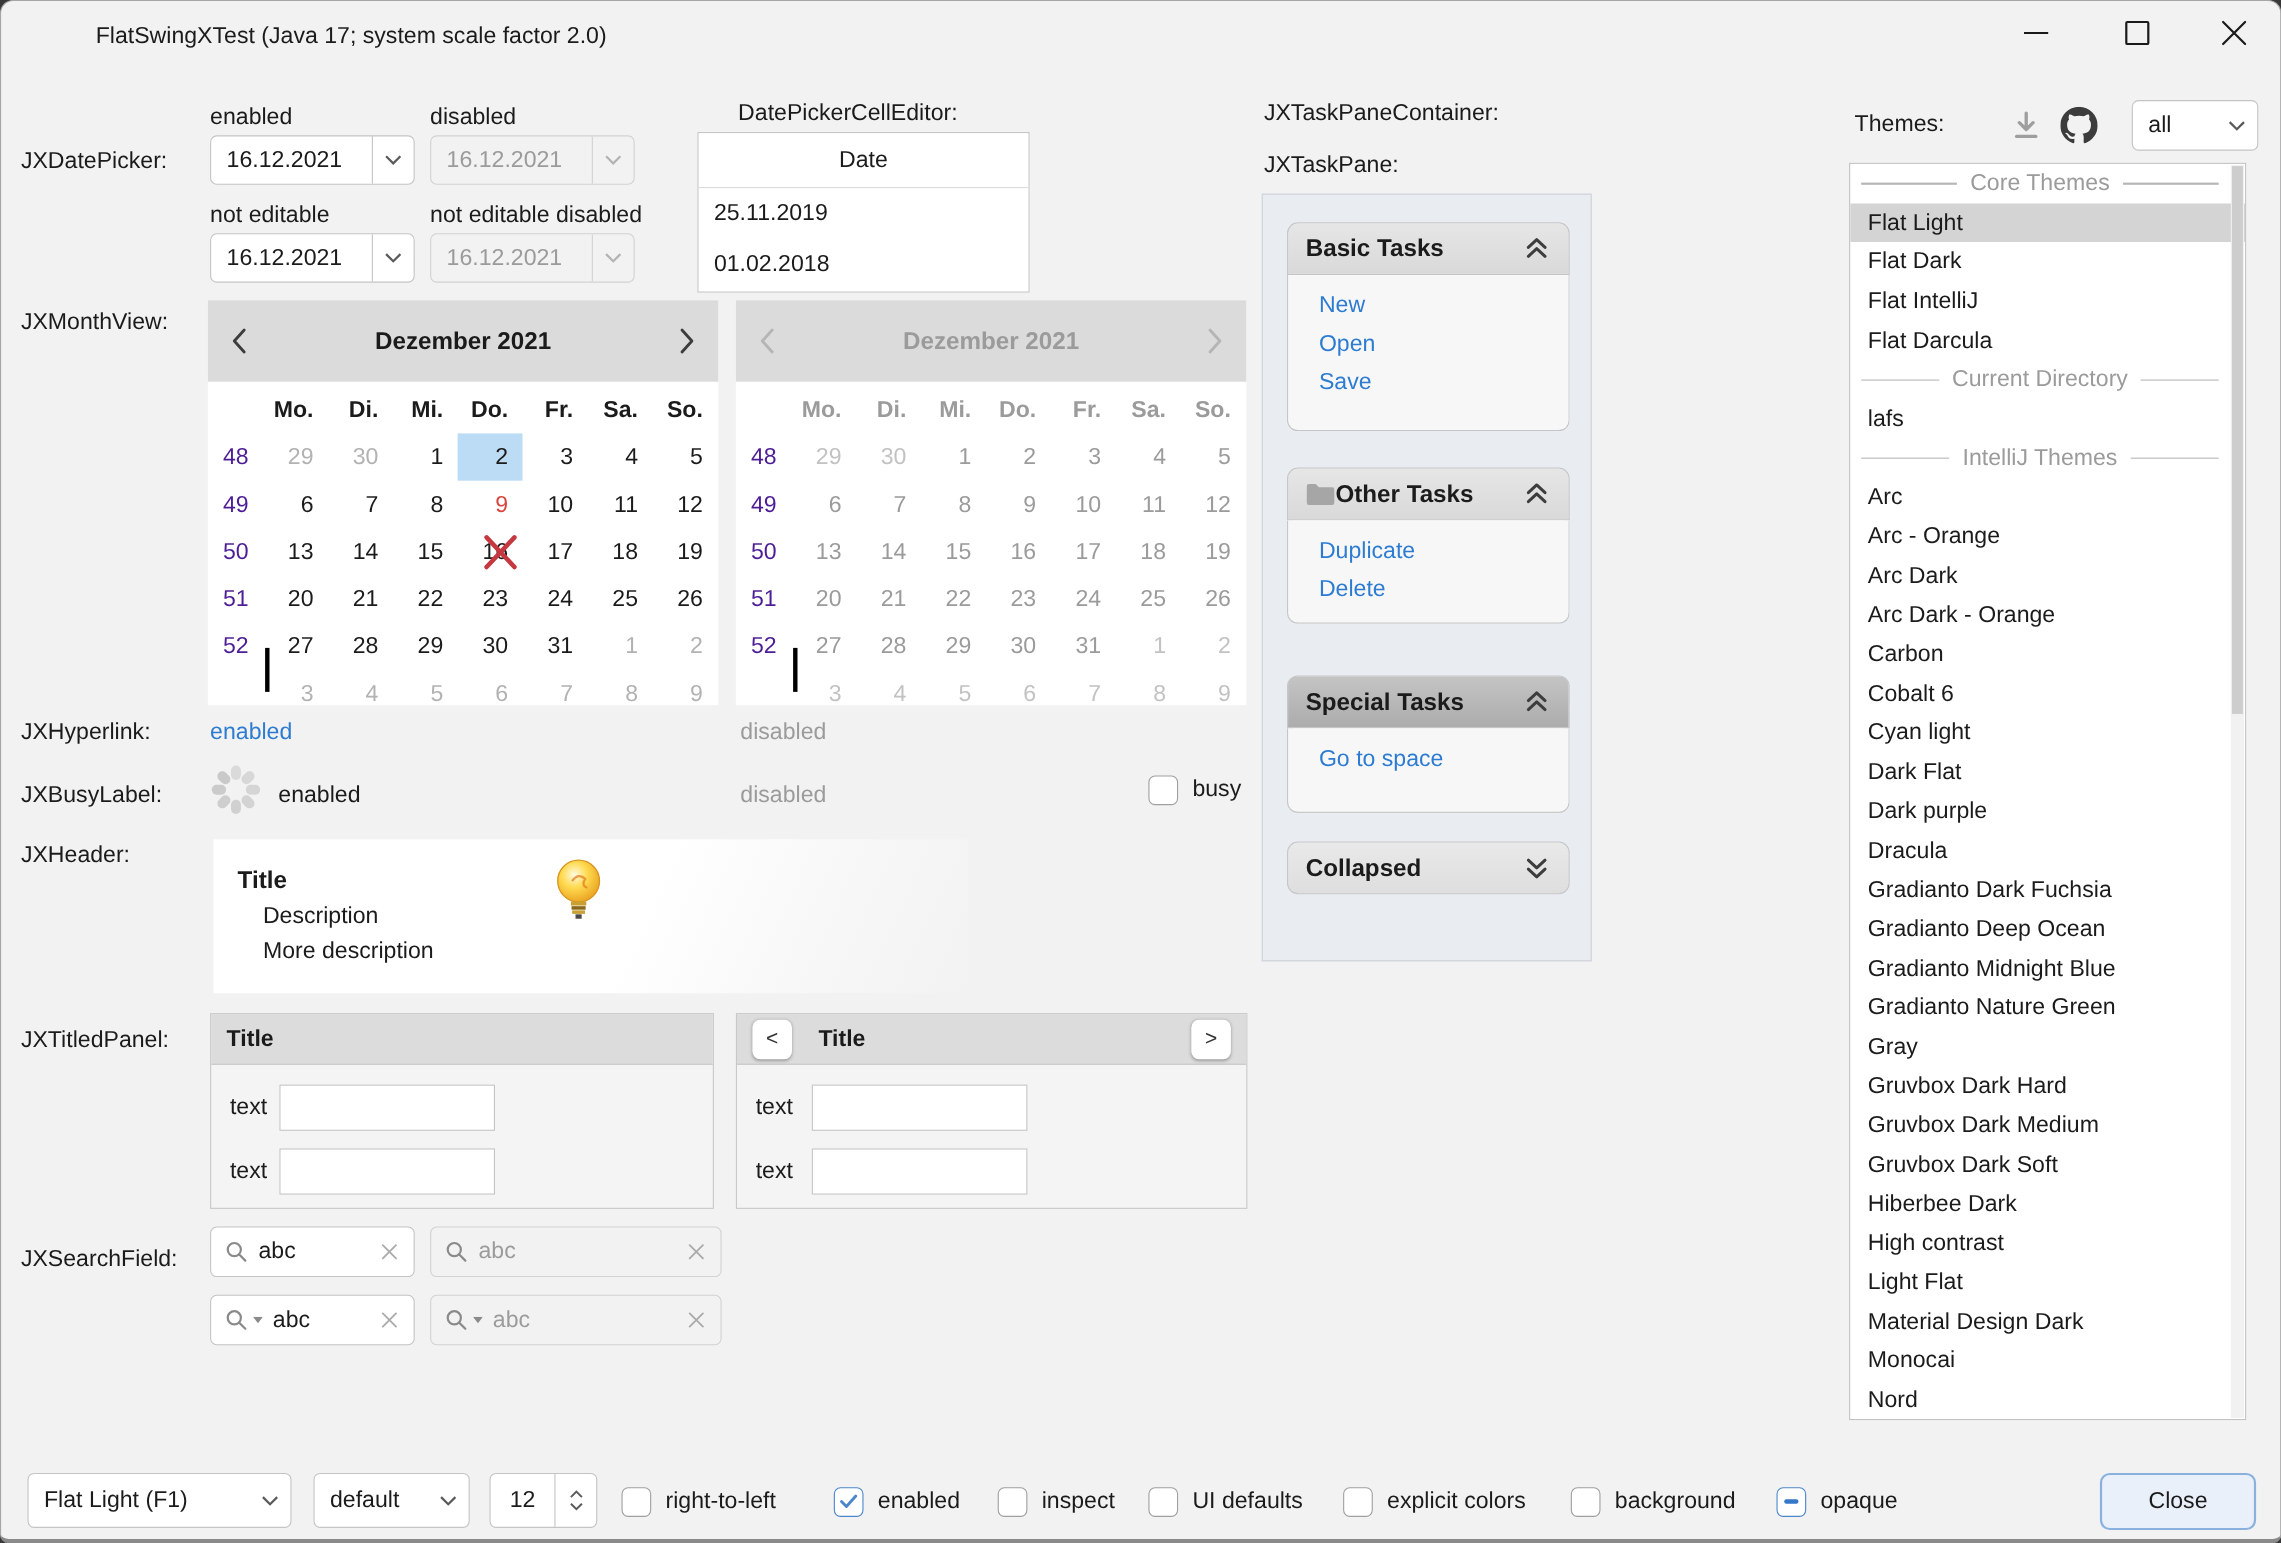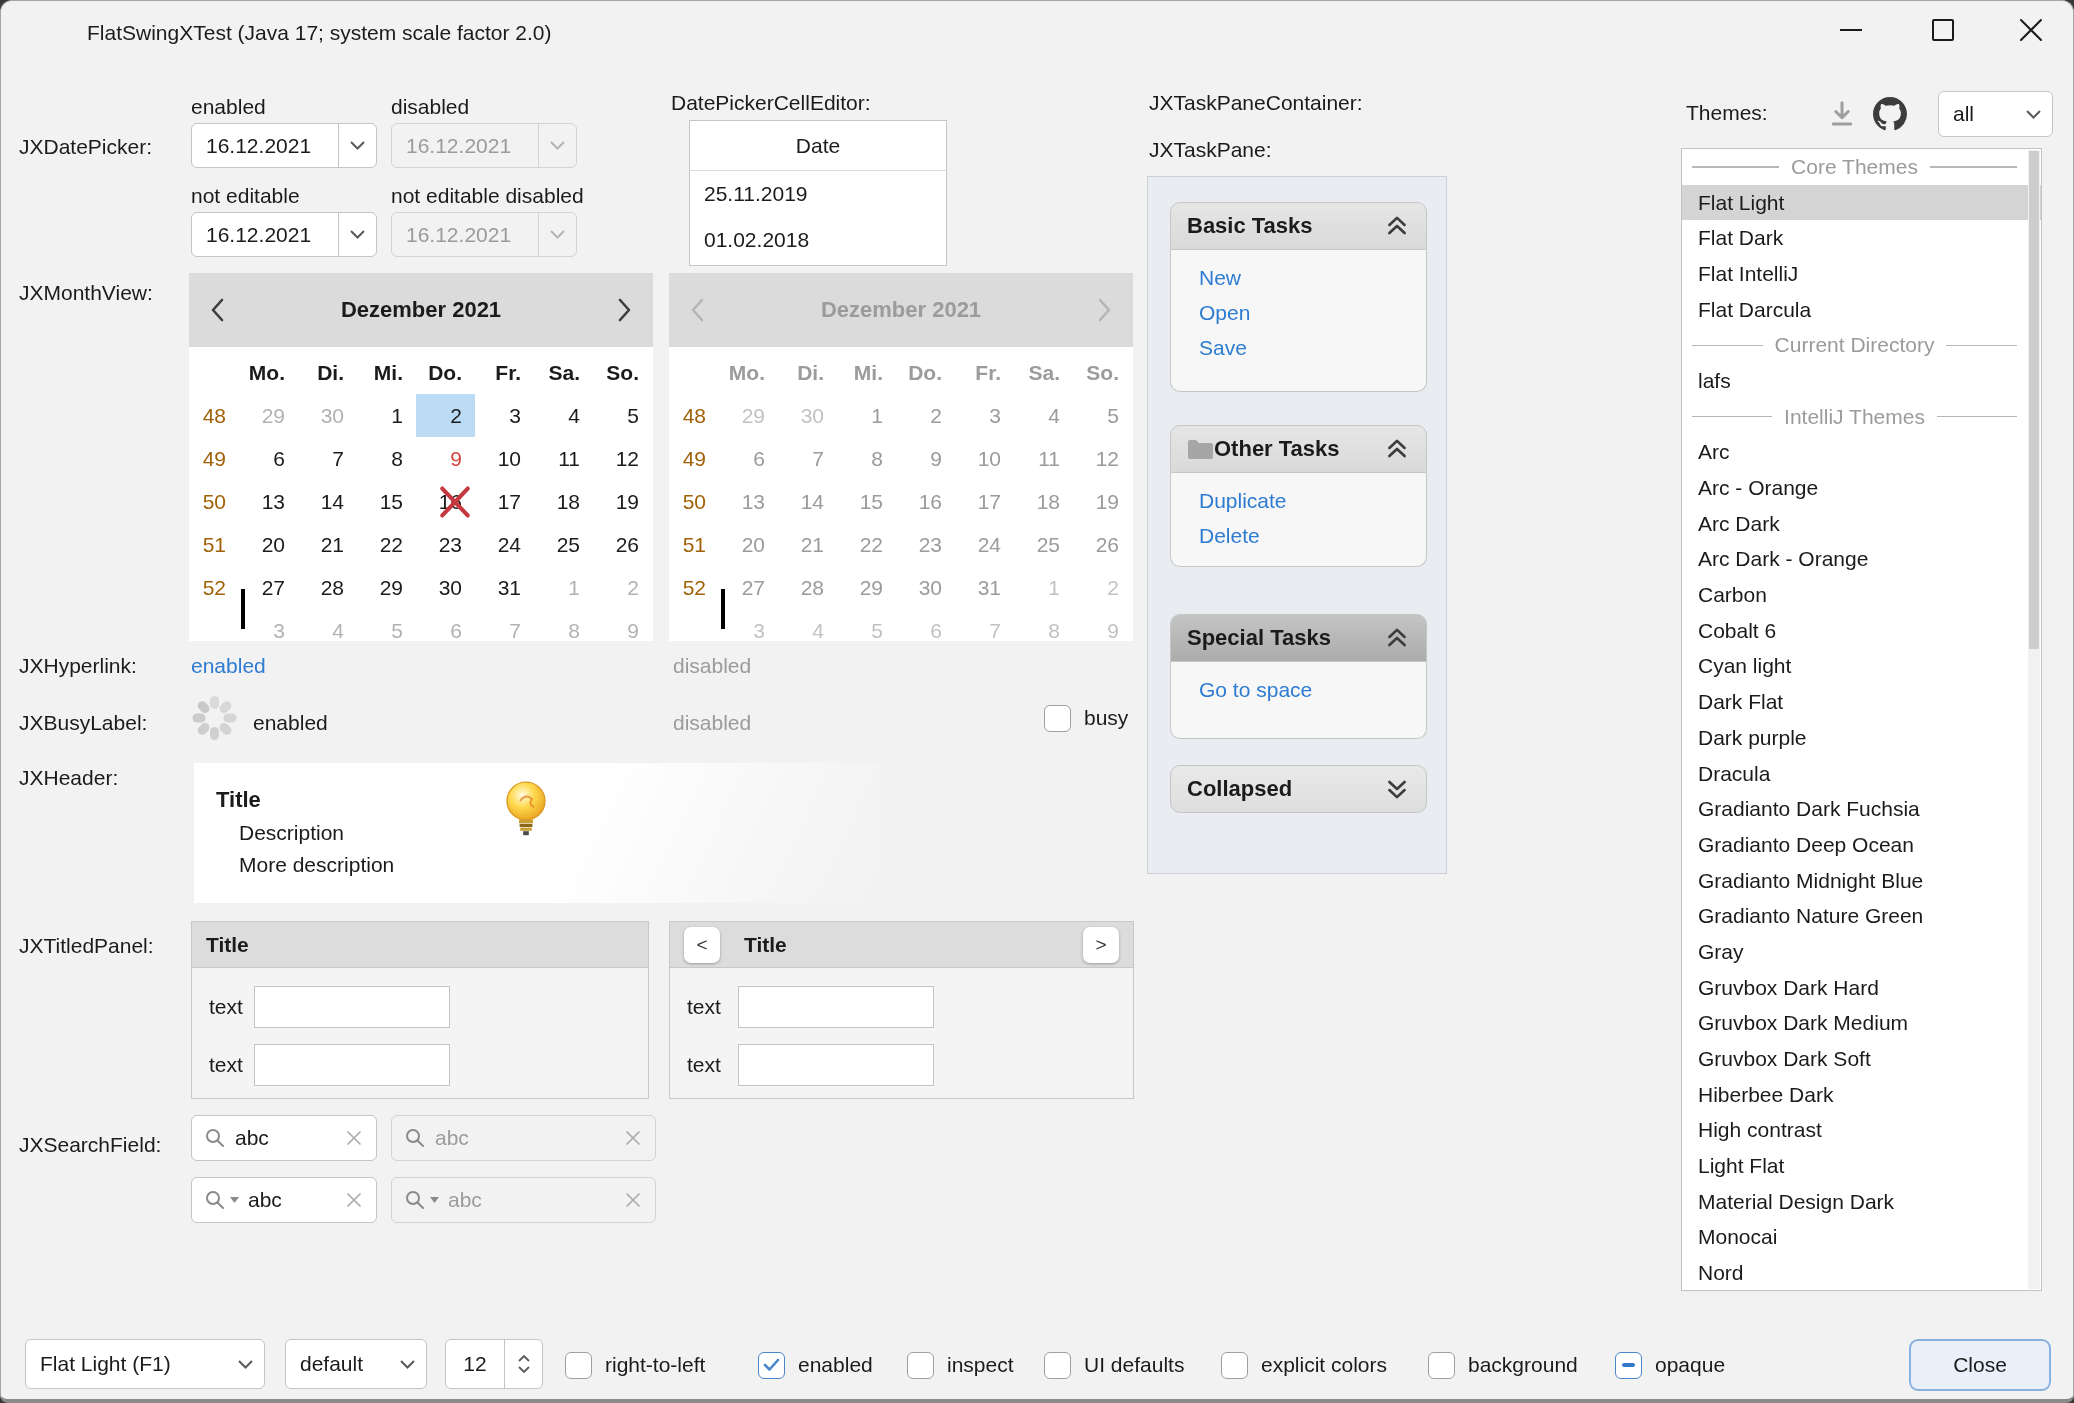--- a/index.html
+++ b/index.html
@@ -29,21 +29,21 @@
   .ce-head{height:50px;display:flex;align-items:center;justify-content:center;border-bottom:1px solid #dcdcdc;}
   .ce-row{height:46px;display:flex;align-items:center;padding:0 14px;}
   
   .cal{position:absolute;background:#fff;}
   .cal-header{height:74px;background:#dbdbdb;display:flex;align-items:center;padding:16px 20px;font-weight:bold;font-size:22px;}
   .cal-title{flex:1;text-align:center;}
   .cal-arrow{display:flex;color:#3d3d3d;}
   .cal-grid{display:grid;grid-template-columns:50px repeat(7,59px);grid-auto-rows:43px;padding-top:4px;}
   .cal-grid span{display:flex;align-items:center;justify-content:flex-end;padding-right:13px;position:relative;}
   .cal .dow{font-weight:bold;}
-  .cal .wk{color:#a16207;}
+  .cal .wk{color:#4c1d95;}
   .cal .day.m{color:#b2b2b2;}
   .cal .day.sel{background:#bcdcf5;}
   .cal .day.today{color:#d9453c;}
   .cal.disabled{color:#9b9b9b;}
   .cal.disabled .cal-header{color:#9b9b9b;}
   .cal.disabled .cal-arrow{color:#b5b5b5;}
   .cal.disabled .day{color:#9b9b9b;}
   .cal.disabled .day.m{color:#c2c2c2;}
   .flagx{position:absolute;right:1px;top:50%;transform:translateY(-50%);}
   .cal-caret{position:absolute;left:52px;top:316px;width:3.5px;height:40px;background:#000;}
@@ -151,21 +151,21 @@
   <div class="combo splitline disabled" style="left:390px;top:211px;width:186px;height:45px;">
     <span class="val">16.12.2021</span>
     <span class="arrowbox">
         <svg width="17" height="11" viewBox="0 0 17 11">
           <polyline points="2,2 8.5,8.5 15,2" fill="none" stroke="currentColor" stroke-width="2"></polyline>
         </svg>
       </span>
   </div>
 
   <span class="lbl" style="left:670px;top:90px;">DatePickerCellEditor:</span>
-  <div class="ce-table" style="left:688px;top:119px;width:258px;height:146px;">
+  <div class="ce-table" style="left:633px;top:119px;width:302px;height:146px;">
     <div class="ce-head">Date</div>
     <div id="ce-rows">
         <div class="ce-row">25.11.2019</div>
         <div class="ce-row">01.02.2018</div>
       </div>
   </div>
 
   <div class="cal" id="cal1" style="left:188px;top:272px;width:464px;height:368px;">
     <div class="cal-header">
       <span class="cal-arrow">

